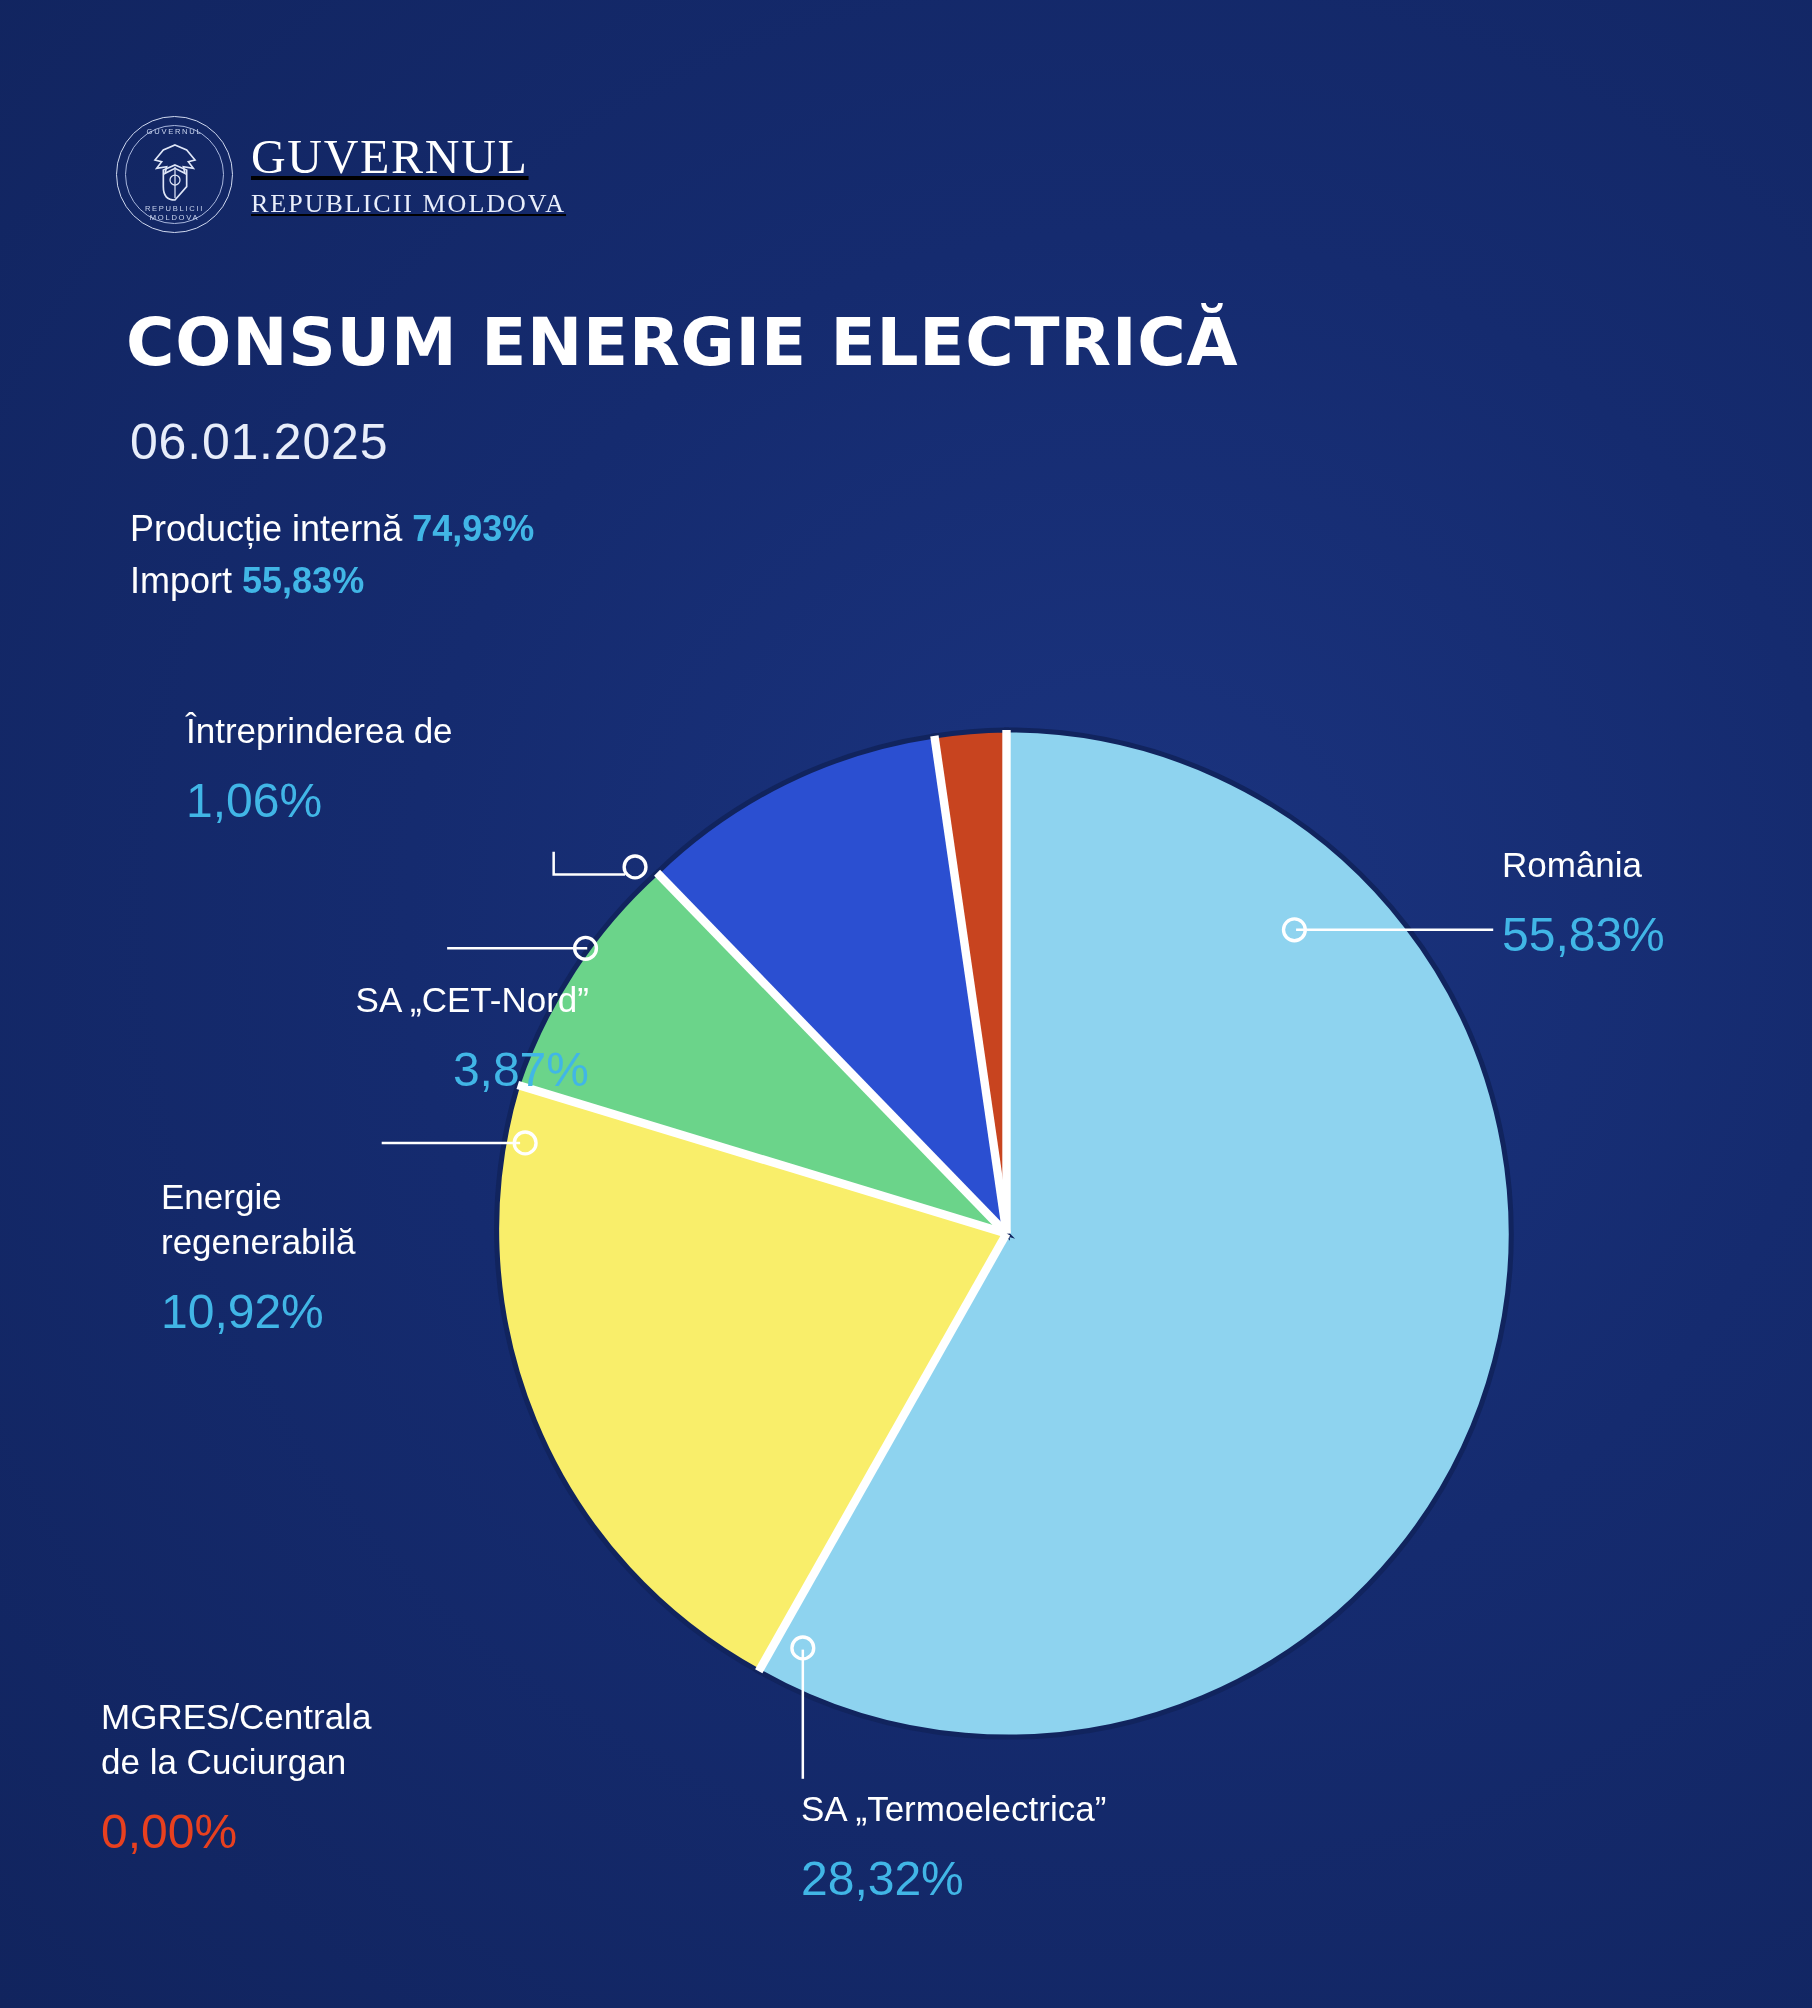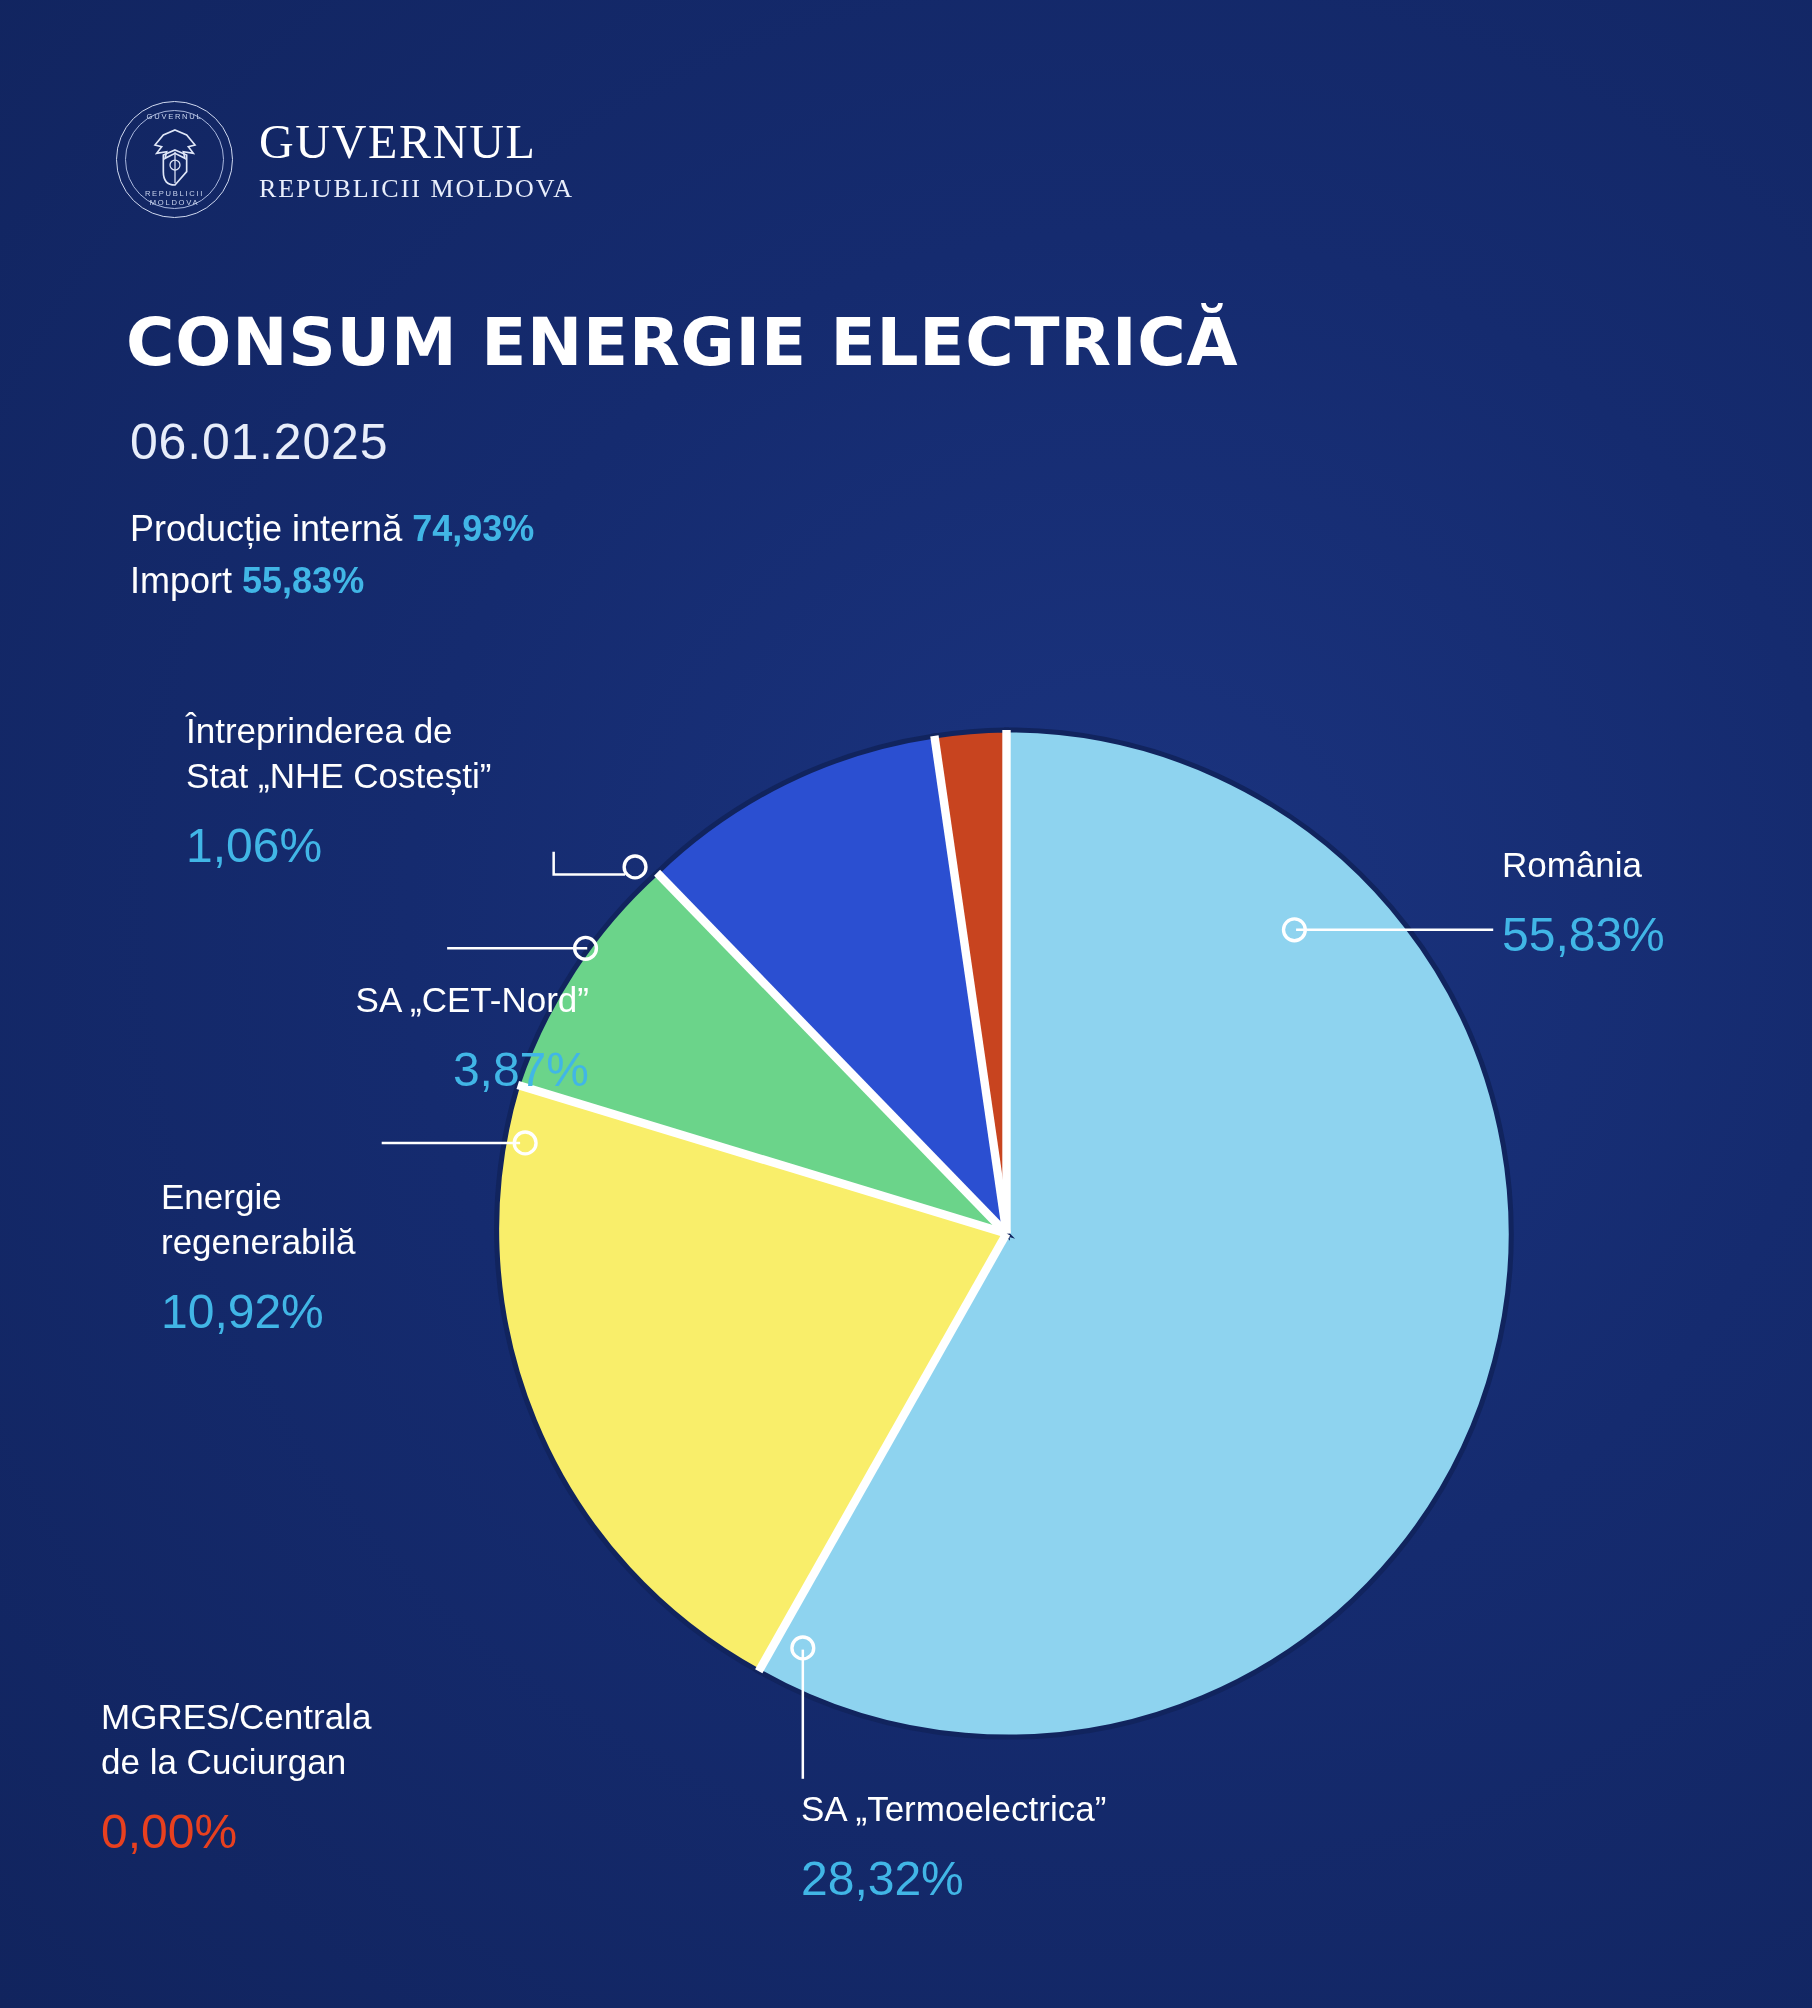--- a/index.html
+++ b/index.html
@@ -12,24 +12,25 @@
     position: relative;
     width: 1812px;
     height: 2009px;
     background: radial-gradient(ellipse at 62% 46%, #1b3480 0%, #152b6f 45%, #11245e 100%);
     overflow: hidden;
   }
 
   
   .brand {
     position: absolute;
-    left: 116px; top: 101px;
+    left: 116px; top: 116px;
     display: flex;
     align-items: center;
-    gap: 26px;
+    gap: 18px;
+    text-decoration: underline;
   }
   .crest {
     width: 117px; height: 117px;
     border-radius: 50%;
     border: 1.7px solid #cfd8ef;
     display: flex; align-items: center; justify-content: center;
     position: relative;
   }
   .crest .inner-ring {
     position: absolute;
@@ -212,21 +213,20 @@
       <circle cx="757" cy="1033" r="13"></circle>
       <circle cx="698" cy="1130" r="13"></circle>
       <circle cx="626" cy="1362" r="13"></circle>
       <circle cx="1543" cy="1108" r="13"></circle>
       <circle cx="957" cy="1964" r="13"></circle>
     </g>
   </svg>
 
   <div class="lbl lbl-costesti">
     <div>Întreprinderea de</div>
-    <div>Stat „NHE Costești”</div>
     <span class="val">1,06%</span>
   </div>
 
   <div class="lbl lbl-cetnord">
     <div>SA „CET-Nord”</div>
     <span class="val">3,87%</span>
   </div>
 
   <div class="lbl lbl-regen">
     <div>Energie</div>

